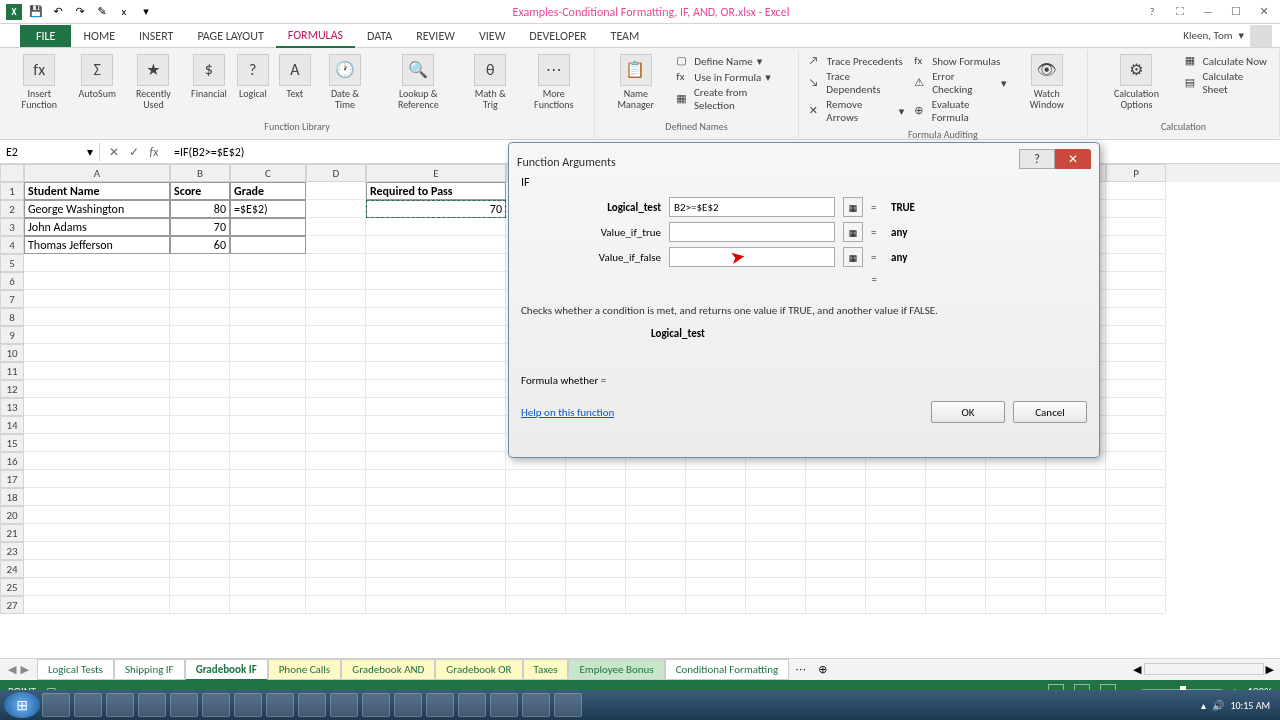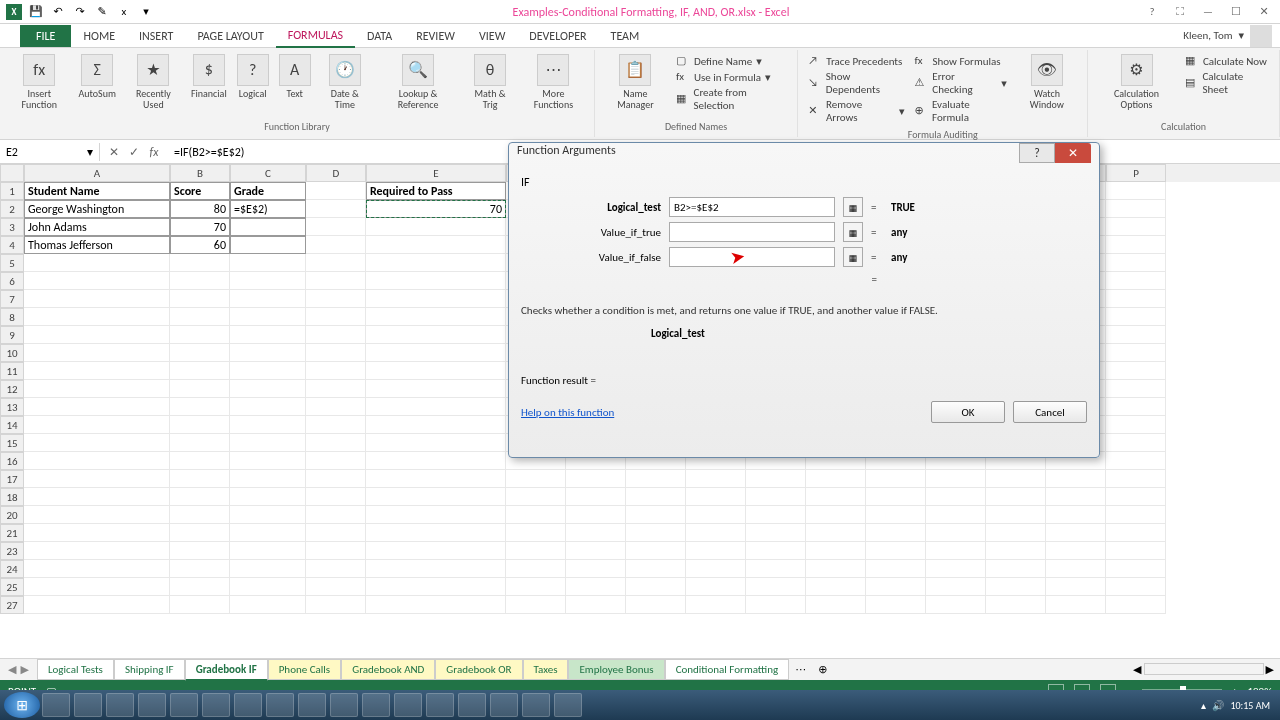--- a/index.html
+++ b/index.html
@@ -50,21 +50,21 @@
 .grow { display: flex; height: 18px; }
 .row-h { width: 24px; border: 1px solid #d4d4d4; background: #f0f0f0; text-align: center; font-size: 11px; color: #444; display: flex; align-items: center; justify-content: center; }
 .cell { border-right: 1px solid #e8e8e8; border-bottom: 1px solid #e8e8e8; padding: 1px 3px; font-size: 12px; overflow: hidden; white-space: nowrap; }
 .cell.bold { font-weight: bold; }
 .cell.bordered { border: 1px solid #999; }
 .cell.dashed { outline: 1.5px dashed #217346; outline-offset: -1px; }
 .cell.right { text-align: right; }
 
 
 .dialog { position: absolute; left: 508px; top: 142px; width: 592px; height: 316px; background: linear-gradient(#f7f7f7, #ececec); border: 1px solid #6b8aa8; border-radius: 4px; box-shadow: 3px 3px 8px rgba(0,0,0,.3); }
-.dlg-title { height: 26px; display: flex; align-items: flex-start; padding: 0 8px; font-size: 12px; color: #333; }
+.dlg-title { height: 26px; display: flex; align-items: flex-end; padding: 0 8px; font-size: 12px; color: #333; }
 .dlg-close { margin-left: auto; display: flex; }
 .dlg-close-btn { width: 36px; height: 20px; display: flex; align-items: center; justify-content: center; font-size: 12px; }
 .dlg-close-btn.help { background: #e8e8e8; border: 1px solid #aaa; color: #333; }
 .dlg-close-btn.x { background: #c94a3d; color: #fff; border-radius: 0 3px 0 0; }
 .dlg-body { padding: 6px 12px; }
 .fn-name { font-size: 12px; margin-bottom: 8px; }
 .arg-row { display: flex; align-items: center; gap: 8px; margin-bottom: 5px; }
 .arg-label { width: 140px; text-align: right; font-size: 11px; }
 .arg-label.bold { font-weight: bold; }
 .arg-input { width: 166px; height: 20px; border: 1px solid #aaa; background: #fff; padding: 1px 4px; font-size: 11px; }
@@ -215,21 +215,21 @@
   </div>
   <div class="rgroup">
     <div class="rgroup-items">
       <div class="rlist">
         <div class="rlist-item">
             <span class="rlist-icon">↗</span>
             <span>Trace Precedents</span>
           </div>
         <div class="rlist-item">
             <span class="rlist-icon">↘</span>
-            <span>Show Dependents</span>
+            <span>Trace Dependents</span>
           </div>
         <div class="rlist-item"><span class="rlist-icon">✕</span><span>Remove Arrows</span> ▾</div>
       </div>
       <div class="rlist">
         <div class="rlist-item">
             <span class="rlist-icon">fx</span>
             <span>Show Formulas</span>
           </div>
         <div class="rlist-item"><span class="rlist-icon">⚠</span><span>Error Checking</span> ▾</div>
         <div class="rlist-item">
@@ -787,21 +787,21 @@
       <input class="arg-input" style="">
       <div class="arg-ref-btn">▦</div>
       <div class="arg-eq">=</div>
       <div class="arg-result">any</div>
     </div>
     <div style="text-align:right;padding-right:210px;font-size:11px;margin-top:6px">=</div>
     <div class="dlg-desc">Checks whether a condition is met, and returns one value if TRUE, and another value if FALSE.</div>
     <div class="dlg-argdesc">
       <span class="an">Logical_test</span>
     </div>
-    <div class="dlg-formula-result">Function result =</div>
+    <div class="dlg-formula-result">Formula whether =</div>
     <div class="dlg-footer">
       <span class="dlg-help">Help on this function</span>
       <button class="dlg-btn ok">OK</button>
       <button class="dlg-btn">Cancel</button>
     </div>
   </div>
 </div>
 
 <div class="cursor">➤</div>
 

